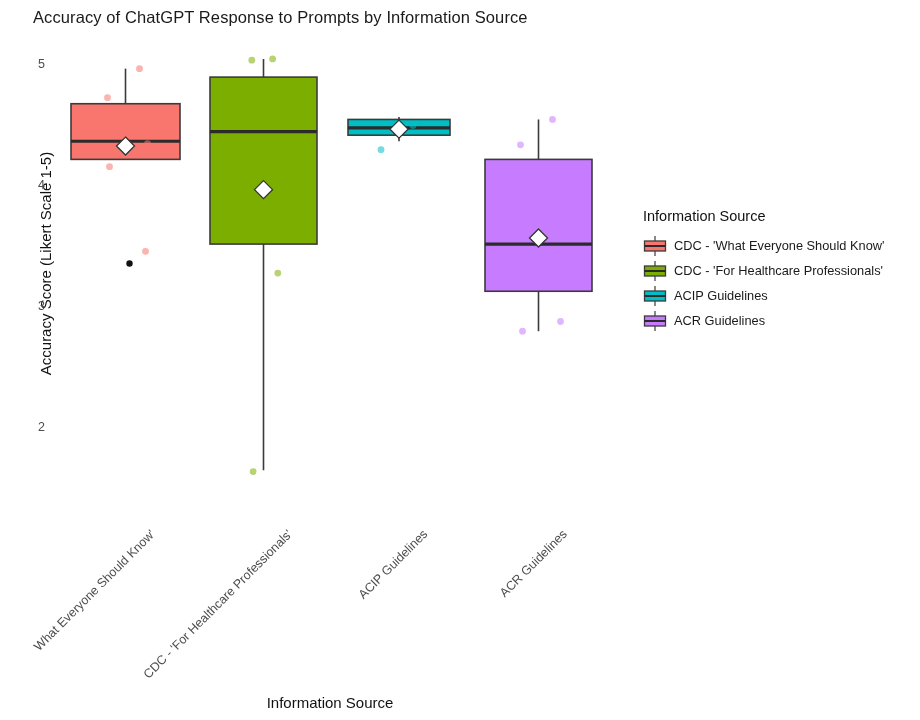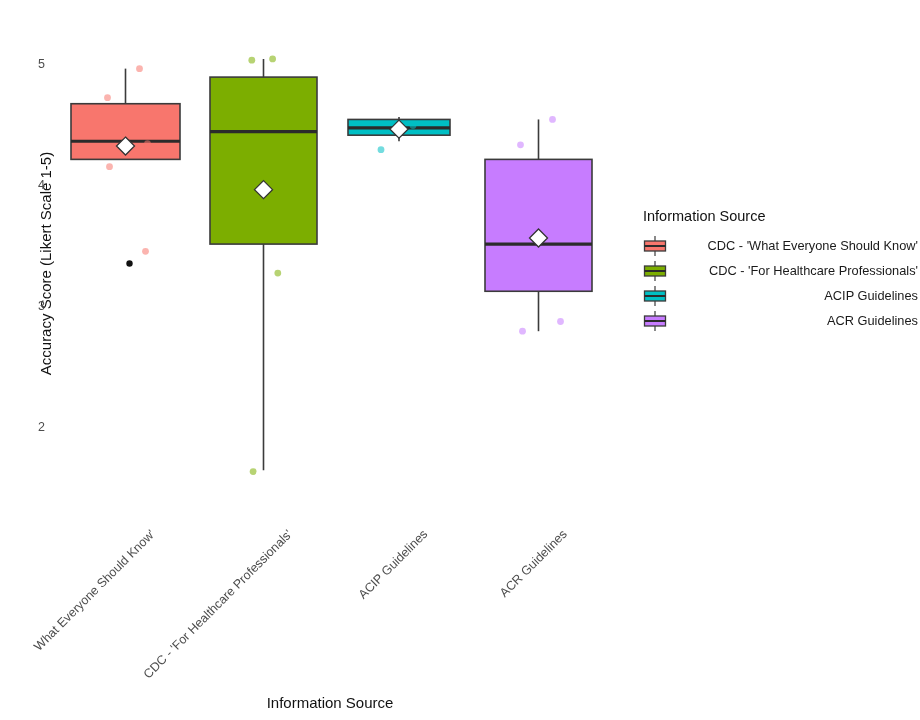--- a/index.html
+++ b/index.html
@@ -105,41 +105,41 @@
   #legend-title {
     font-size: 14.5px;
     color: #111111;
     margin-bottom: 9px;
     white-space: nowrap;
   }
   .legend-row {
     display: flex;
     align-items: center;
     height: 25px;
-    justify-content: space-between;
   }
   .legend-key {
     width: 24px;
     height: 22px;
     position: relative;
     flex: 0 0 24px;
     margin-right: 7px;
   }
   .legend-key svg { display: block; }
   .legend-label {
     font-size: 12.8px;
     color: #1a1a1a;
     white-space: nowrap;
   }
 </style>
 </head>
 <body>
 
 <div id="chart-root">
 
+  <div id="chart-title">Accuracy of ChatGPT Response to Prompts by Information Source</div>
 
   <div id="y-axis-title">Accuracy Score (Likert Scale 1-5)</div>
 
   <div id="x-axis-title">Information Source</div>
 
   <div id="y-ticks">
       <div class="y-tick" style="top: 420px;">2</div>
       <div class="y-tick" style="top: 299px;">3</div>
       <div class="y-tick" style="top: 178px;">4</div>
       <div class="y-tick" style="top: 57px;">5</div>

